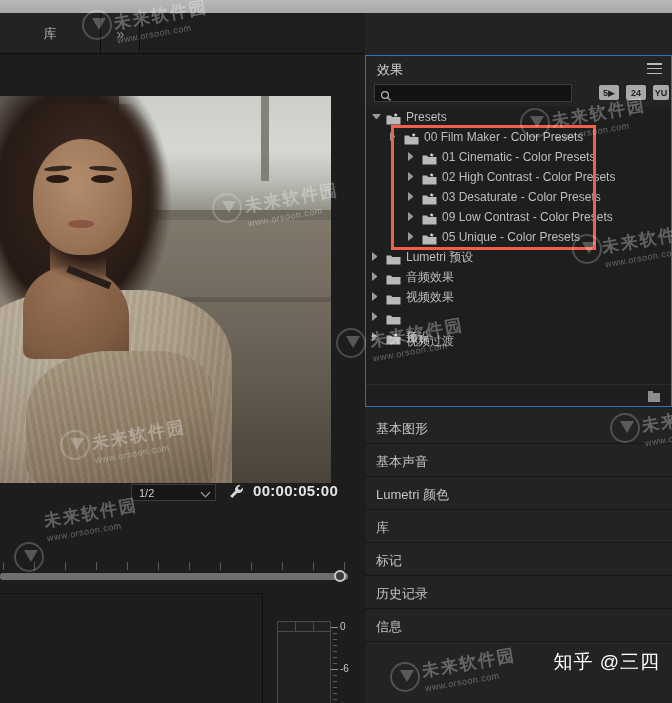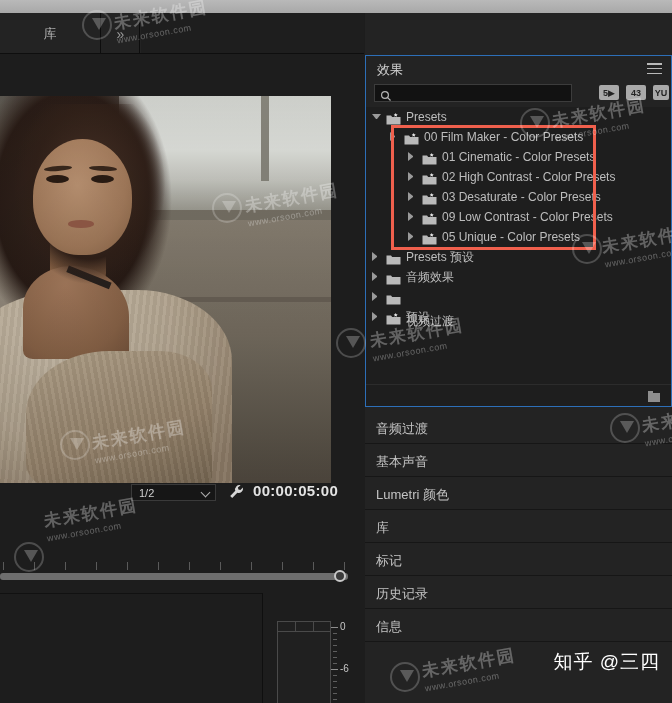--- a/index.html
+++ b/index.html
@@ -384,21 +384,21 @@
               <line x1="7.4" y1="7.4" x2="10.5" y2="10.5" stroke="#b5b5b5" stroke-width="1.2"></line>
             </svg>
           </span>
           <input class="search-input" type="text" placeholder="" style="">
         </div>
         <div class="fx-filters">
           <div class="fxf">
             <span>5▶</span>
           </div>
           <div class="fxf">
-            <span>43</span>
+            <span>24</span>
           </div>
           <div class="fxf clip">
             <span>YU</span>
           </div>
         </div>
       </div>
 
       <div class="fx-tree" id="fx-tree">
 
       <div class="trow">
@@ -455,28 +455,35 @@
                 <path d="M0.5 2.5 L5 2.5 L6.2 4 L14.5 4 L14.5 11.5 L0.5 11.5 Z" fill="#b9b9b9"></path>
                 <path d="M9.7 0 L10.35 1.25 L11.7 1.45 L10.7 2.4 L10.95 3.75 L9.7 3.1 L8.45 3.75 L8.7 2.4 L7.7 1.45 L9.05 1.25 Z" fill="#e4e4e4"></path>
               </svg></span>
             <span class="tlabel" style="left: 76px;">05 Unique - Color Presets</span>
           </div>
           <div class="trow">
             <span class="tw closed" style="left: 6px; top: 5px;"></span>
             <span class="tfolder" style="left: 20px; top: 4px;"><svg width="15" height="12" viewBox="0 0 15 12">
                 <path d="M0.5 2.5 L5 2.5 L6.2 4 L14.5 4 L14.5 11.5 L0.5 11.5 Z" fill="#b9b9b9"></path>
               </svg></span>
-            <span class="tlabel" style="left: 40px;">Presets 预设</span>
+            <span class="tlabel" style="left: 40px;">Lumetri 预设</span>
           </div>
           <div class="trow">
             <span class="tw closed" style="left: 6px; top: 5px;"></span>
             <span class="tfolder" style="left: 20px; top: 4px;"><svg width="15" height="12" viewBox="0 0 15 12">
                 <path d="M0.5 2.5 L5 2.5 L6.2 4 L14.5 4 L14.5 11.5 L0.5 11.5 Z" fill="#b9b9b9"></path>
               </svg></span>
             <span class="tlabel" style="left: 40px; text-align: center;">音频效果</span>
+          </div>
+          <div class="trow">
+            <span class="tw closed" style="left: 6px; top: 5px;"></span>
+            <span class="tfolder" style="left: 20px; top: 4px;"><svg width="15" height="12" viewBox="0 0 15 12">
+                <path d="M0.5 2.5 L5 2.5 L6.2 4 L14.5 4 L14.5 11.5 L0.5 11.5 Z" fill="#b9b9b9"></path>
+              </svg></span>
+            <span class="tlabel" style="left: 40px;">视频效果</span>
           </div>
           <div class="trow">
             <span class="tw closed" style="left: 6px; top: 5px;"></span>
             <span class="tfolder" style="left: 20px; top: 4px;"><svg width="15" height="12" viewBox="0 0 15 12">
                 <path d="M0.5 2.5 L5 2.5 L6.2 4 L14.5 4 L14.5 11.5 L0.5 11.5 Z" fill="#b9b9b9"></path>
               </svg></span>
             <span class="tlabel" style="left: 40px; margin-top: 48px;">视频过渡</span>
           </div>
           <div class="trow">
             <span class="tw closed" style="left: 6px; top: 5px;"></span>
@@ -494,21 +501,21 @@
           <svg width="14" height="13" viewBox="0 0 14 13">
             <rect x="1" y="3" width="12" height="9" fill="#8e8e8e"></rect>
             <rect x="1" y="1" width="5" height="2.4" fill="#8e8e8e"></rect>
           </svg>
         </div>
       </div>
     </div>
 
     <div class="stack" id="panel-stack">
         <div class="srow">
-          <span class="slabel">音频过渡</span>
+          <span class="slabel">基本图形</span>
         </div>
         <div class="srow">
           <span class="slabel">基本声音</span>
         </div>
         <div class="srow">
           <span class="slabel">Lumetri 颜色</span>
         </div>
         <div class="srow">
           <span class="slabel">库</span>
         </div>

